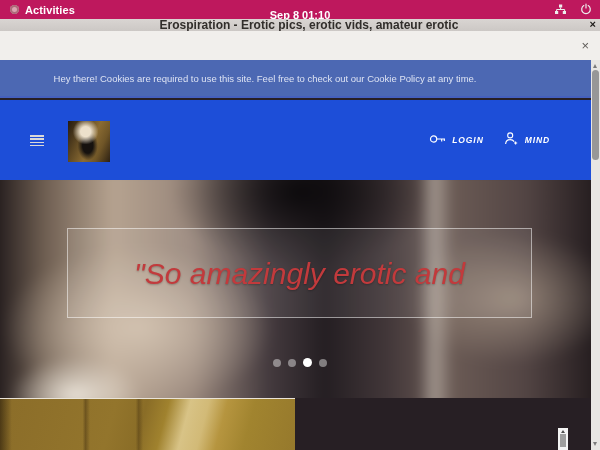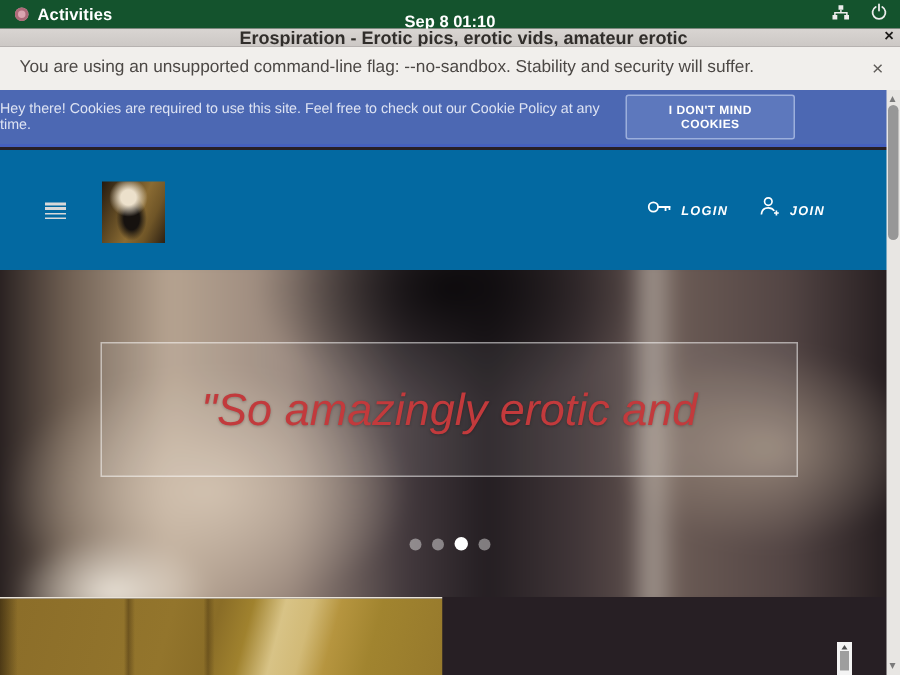--- a/index.html
+++ b/index.html
@@ -1,20 +1,20 @@
 <!DOCTYPE html>
 <html><head>
 <meta charset="utf-8">
 <style>
   html,body{margin:0;padding:0;background:#000;}
   .screen{position:relative;width:600px;height:450px;overflow:hidden;
           font-family:"Liberation Sans",sans-serif;background:#271f24;}
 
   
-  .topbar{position:absolute;top:0;left:0;width:600px;height:19px;background:#14532d;color:#fff;}
+  .topbar{position:absolute;top:0;left:0;width:600px;height:19px;background:#be185d;color:#fff;}
   .tb-left{position:absolute;left:10px;top:0;height:19px;display:flex;align-items:center;gap:14px;}
   .tb-item{display:flex;align-items:center;gap:6px;height:19px;}
   .tb-label{font-size:11px;font-weight:700;letter-spacing:.1px;}
   .activities-dot{width:9px;height:9px;border-radius:50%;background:#dba4b0;box-shadow:inset 0 0 0 2px #ad6a79;}
   .chrome-icon{width:11px;height:11px;border-radius:50%;
     background:radial-gradient(circle,#f5f5f5 0 2px,#7e7e7e 2px 3.2px,#cdcdcd 3.2px 4.6px,#565656 4.6px);}
   .tb-clock{position:absolute;left:0;right:0;top:0;height:29px;display:flex;align-items:center;
     justify-content:center;font-size:11px;font-weight:700;text-align:center;}
   .tb-right{position:absolute;right:8px;top:0;height:19px;display:flex;align-items:center;gap:13px;}
 
@@ -39,21 +39,21 @@
   
   .cookiebar{position:absolute;top:0;left:0;width:600px;height:38px;
     border-bottom:2px solid #4560bd;display:flex;align-items:center;justify-content:center;
     gap:11px;padding-right:70px;box-sizing:border-box;}
   .cookiebar .cmsg{font-size:9.5px;color:#dde3f3;}
   .cookiebar .cbtn{font-size:8px;font-weight:700;color:#fff;letter-spacing:.3px;
     background:#5d78bd;border:1px solid #9cafdc;border-radius:2px;padding:5px 9px;
     font-family:"Liberation Sans",sans-serif;cursor:pointer;}
 
   
-  .siteheader{position:absolute;top:40px;left:0;width:600px;height:80px;background:#0369a1;}
+  .siteheader{position:absolute;top:40px;left:0;width:600px;height:80px;background:#1d4ed8;}
   .burger{position:absolute;left:30px;top:35px;width:14px;height:12px;cursor:pointer;}
   .burger i{display:block;height:1.5px;background:#d9d9d9;margin-bottom:1.8px;}
   .logo{position:absolute;left:68px;top:21px;width:42px;height:41px;cursor:pointer;
     background:
       radial-gradient(circle at 42% 26%,#ece0cb 0 13%,rgba(236,224,203,0) 33%),
       radial-gradient(ellipse 13px 19px at 47% 60%,#16120f 0 40%,rgba(22,18,15,0) 78%),
       linear-gradient(115deg,#241a10 0%,#5d4722 30%,#8a6b33 55%,#6f5527 75%,#2c2013 100%);}
   .auth{position:absolute;right:50px;top:31px;display:flex;align-items:center;gap:20px;}
   .auth .authitem{display:flex;align-items:center;gap:6px;cursor:pointer;}
   .auth .authlabel{color:#fff;font-size:8.5px;font-weight:700;font-style:italic;letter-spacing:.9px;}
@@ -133,29 +133,27 @@
       </span>
     </div>
   </div>
 
   <div class="titlebar">
     <div class="wtitle">Erospiration - Erotic pics, erotic vids, amateur erotic</div>
     <div class="wclose">×</div>
   </div>
 
   <div class="infobar">
-    <div class="msg">You are using an unsupported command-line flag: --no-sandbox. Stability and security will suffer.</div>
     <div class="iclose">×</div>
   </div>
 
   <div class="viewport">
 
     <div class="cookiebar" style="background: rgb(76, 104, 179);">
       <span class="cmsg">Hey there! Cookies are required to use this site. Feel free to check out our Cookie Policy at any time.</span>
-      <button class="cbtn">I DON'T MIND COOKIES</button>
     </div>
 
     <div class="siteheader">
       <div class="burger">
         <i></i>
           <i></i>
           <i></i>
           <i></i>
       </div>
       <div class="logo"></div>
@@ -170,21 +168,21 @@
           <span class="authlabel">LOGIN</span>
         </div>
         <div class="authitem">
           <span>
             <svg width="15" height="13" viewBox="0 0 15 13">
               <circle cx="6.2" cy="3.4" r="2.5" fill="none" stroke="#fff" stroke-width="1.1"></circle>
               <path d="M1.6 12c.2-2.9 2.1-4.4 4.6-4.4 1.8 0 3.2.8 4 2" fill="none" stroke="#fff" stroke-width="1.1"></path>
               <path d="M11.6 9.4v3.2 M10 11h3.2" stroke="#fff" stroke-width="1.1"></path>
             </svg>
           </span>
-          <span class="authlabel">JOIN</span>
+          <span class="authlabel">MIND</span>
         </div>
       </div>
     </div>
 
     <div class="hero">
       <div class="hero-bg"></div>
       <div class="quotebox" style="color: rgb(194, 58, 60);">
         <div class="quoteline">"So amazingly erotic and</div>
       </div>
       <div class="dots">

